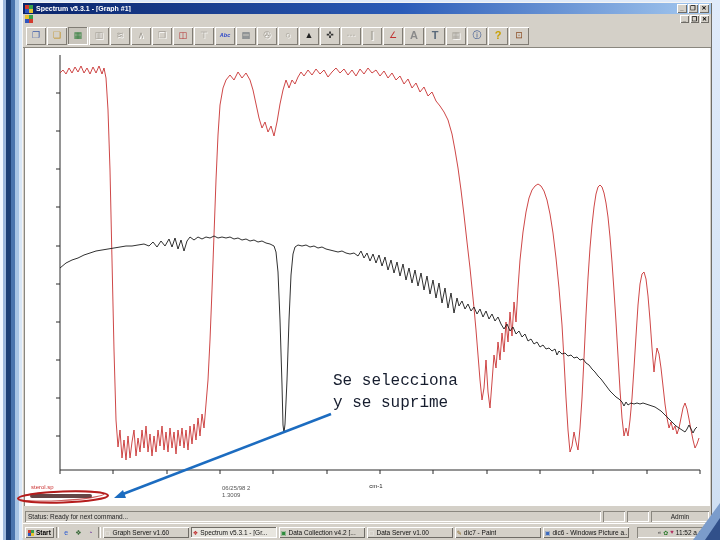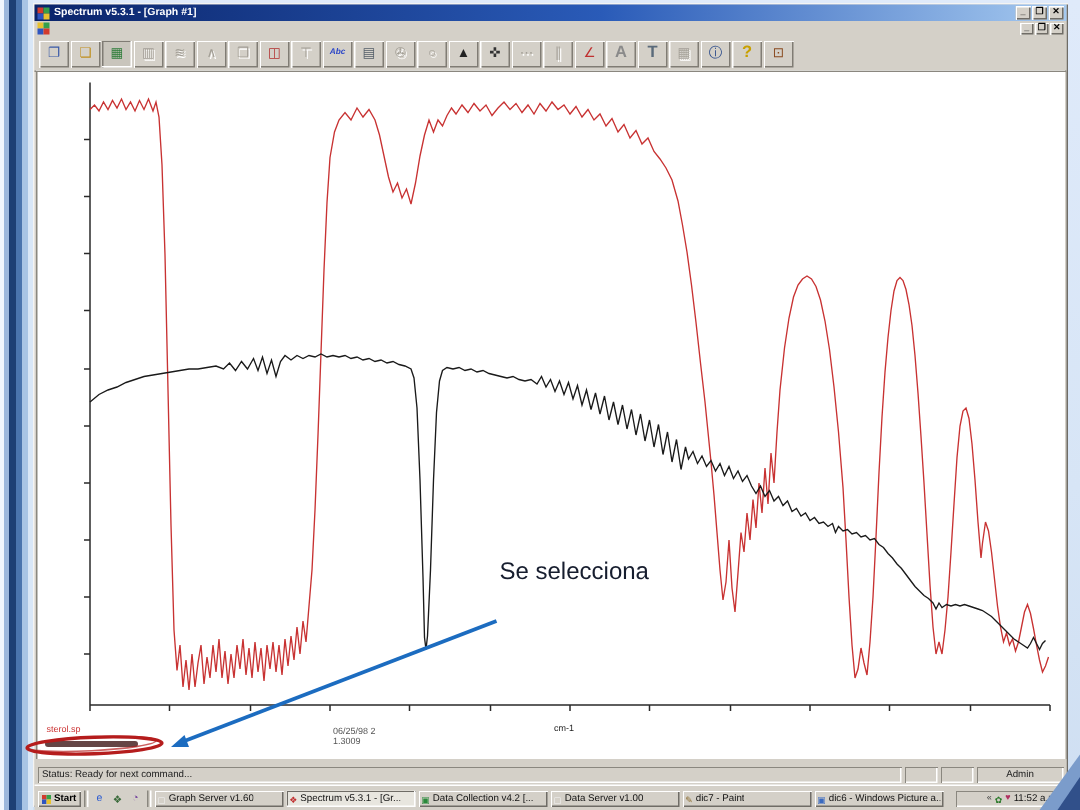--- a/index.html
+++ b/index.html
@@ -117,21 +117,21 @@
   .sample-label{left:31px;top:484px;font-size:6px;color:#cc3333;z-index:5;}
   .covered-text{left:30px;top:494px;width:62px;height:4px;background:#4a2424;border-radius:2px;opacity:.85;z-index:5;}
   .stamp{left:222px;top:485px;font-size:6px;line-height:7px;color:#555;z-index:5;}
   
   svg.overlay{left:0;top:0;width:720px;height:540px;pointer-events:none;}
   #chart-svg{z-index:4;}
   #anno-svg{z-index:8;}
   
   .annotation{
     left:333px;top:371px;width:130px;z-index:9;
-    font-family:Liberation Sans, sans-serif;
+    font-family:Liberation Mono, monospace;
     font-size:16px;line-height:21.5px;color:#161d2e;
   }
 </style>
 </head>
 <body>
 
 <div class="abs left-band" data-name="slide-left-decoration"></div>
 
 <div class="abs app" data-name="app-window">
 
@@ -307,13 +307,14 @@
   <line data-name="annotation-arrow-line" x1="331" y1="414" x2="123" y2="494" stroke-width="2.6" stroke="#1c6cc0"></line>
   <polygon data-name="annotation-arrowhead" points="114,498 123,490 126,498" fill="#1c6cc0"></polygon>
   <ellipse data-name="hand-drawn-ellipse" cx="63" cy="497" rx="45" ry="5.5" transform="rotate(-2 63 497)" fill="none" stroke-width="2.2" stroke="#b51d1d"></ellipse>
   <ellipse data-name="hand-drawn-ellipse-stroke2" cx="61" cy="496" rx="43" ry="4.5" transform="rotate(-3 61 496)" fill="none" stroke-width="1.1" opacity="0.7" stroke="#b51d1d"></ellipse>
   <polygon data-name="slide-corner-arrow-light" points="693,540 720,503 720,540" fill="#7b9ccb"></polygon>
   <polygon data-name="slide-corner-arrow-dark" points="705,540 720,518 720,540" fill="#31508a"></polygon>
 </svg>
 
 <div class="abs annotation" data-name="annotation-text">
   <div data-name="annotation-line-1">Se selecciona</div>
+  <div data-name="annotation-line-3">y se suprime</div>
 </div>
 
 </body></html>

